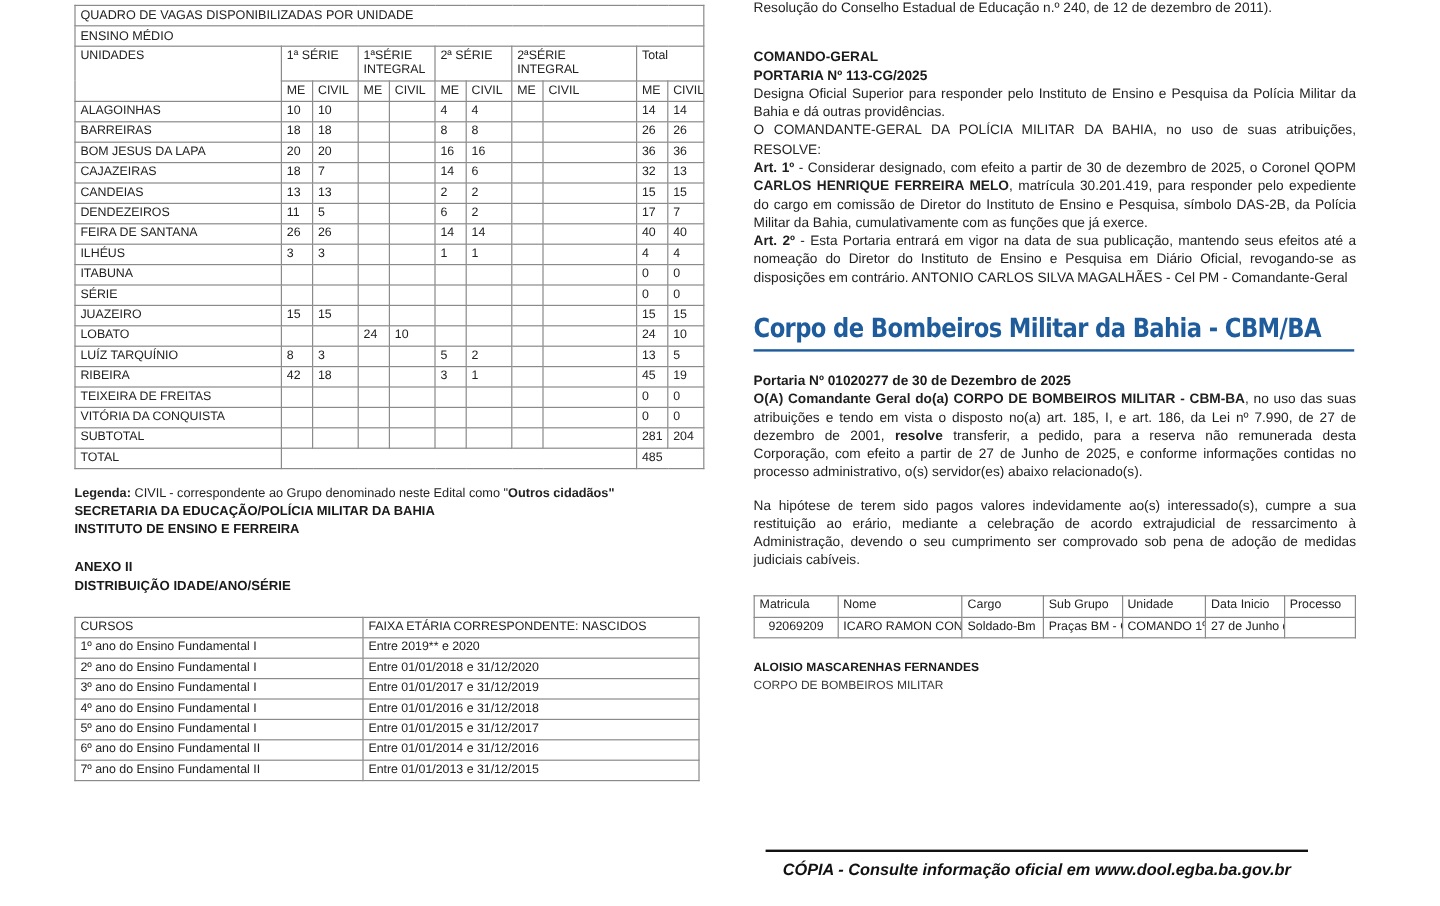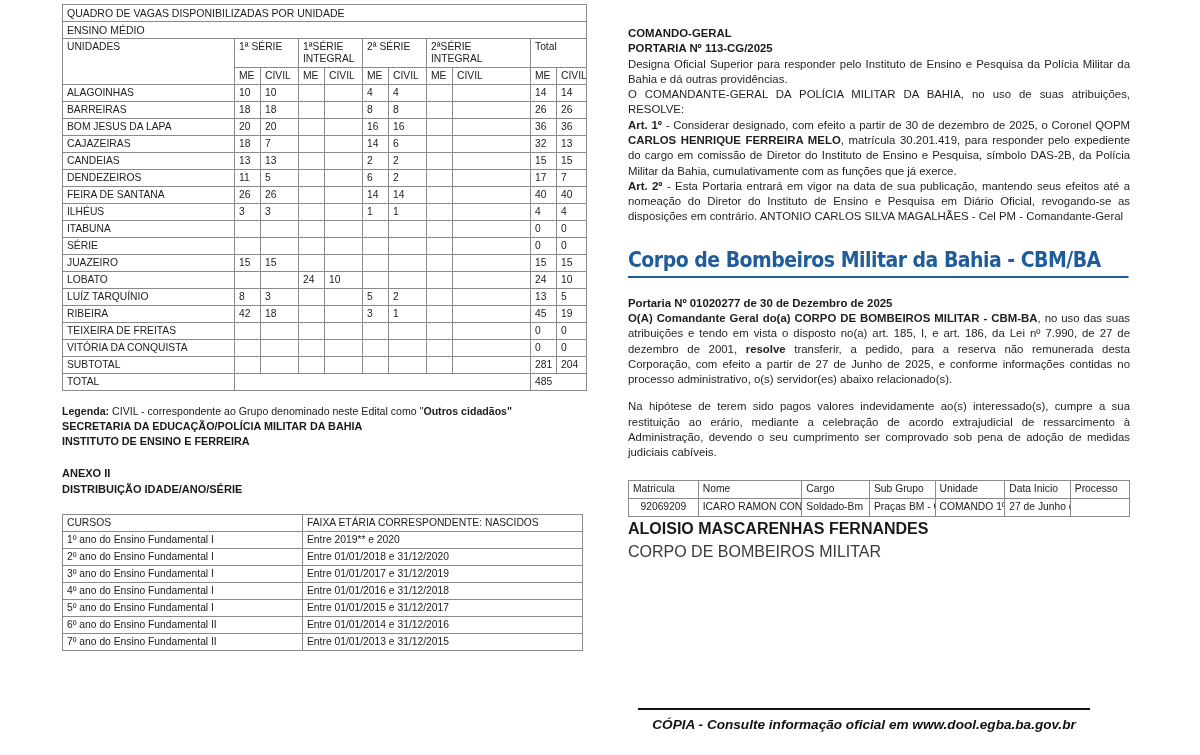--- a/index.html
+++ b/index.html
@@ -135,21 +135,22 @@
   .serv-table td {
     white-space: normal;
     padding: 3px 5px;
     vertical-align: top;
     line-height: 1.25;
   }
   .serv-table tr.head td { white-space: nowrap; }
   .serv-table td.c { text-align: center; }
 
   .sig {
-    font-size: 16px;
+    margin-top: 18px;
+    font-size: 10px;
     line-height: 1.45;
   }
   .sig .n { font-weight: bold; }
   .sig .o { font-weight: normal; color: #3a3a3a; }
 
   
   .footer {
     position: absolute;
     left: 638px;
     top: 708px;
@@ -513,20 +514,21 @@
             <td>7º ano do Ensino Fundamental II</td>
             <td>Entre 01/01/2013 e 31/12/2015</td>
           </tr>
         </tbody>
     </table>
   </div>
 </div>
 
 <div class="col-right">
 
+  <p class="p">Resolução do Conselho Estadual de Educação n.º 240, de 12 de dezembro de 2011).</p>
 
   <div class="gap-26"></div>
 
   <div class="head-bold">COMANDO-GERAL</div>
   <div class="head-bold">PORTARIA Nº 113-CG/2025</div>
 
   <p class="p">Designa Oficial Superior para responder pelo Instituto de Ensino e Pesquisa da Polícia Militar da Bahia e dá outras providências.</p>
   <p class="p">O COMANDANTE-GERAL DA POLÍCIA MILITAR DA BAHIA, no uso de suas atribuições, RESOLVE:</p>
   <p class="p"><b>Art. 1º</b><span> - Considerar designado, com efeito a partir de 30 de dezembro de 2025, o Coronel QOPM </span><b>CARLOS HENRIQUE FERREIRA MELO</b><span>, matrícula 30.201.419, para responder pelo expediente do cargo em comissão de Diretor do Instituto de Ensino e Pesquisa, símbolo DAS-2B, da Polícia Militar da Bahia, cumulativamente com as funções que já exerce.</span></p>
   <p class="p"><b>Art. 2º</b><span> - Esta Portaria entrará em vigor na data de sua publicação, mantendo seus efeitos até a nomeação do Diretor do Instituto de Ensino e Pesquisa em Diário Oficial, revogando-se as disposições em contrário. ANTONIO CARLOS SILVA MAGALHÃES - Cel PM - Comandante-Geral</span></p>

